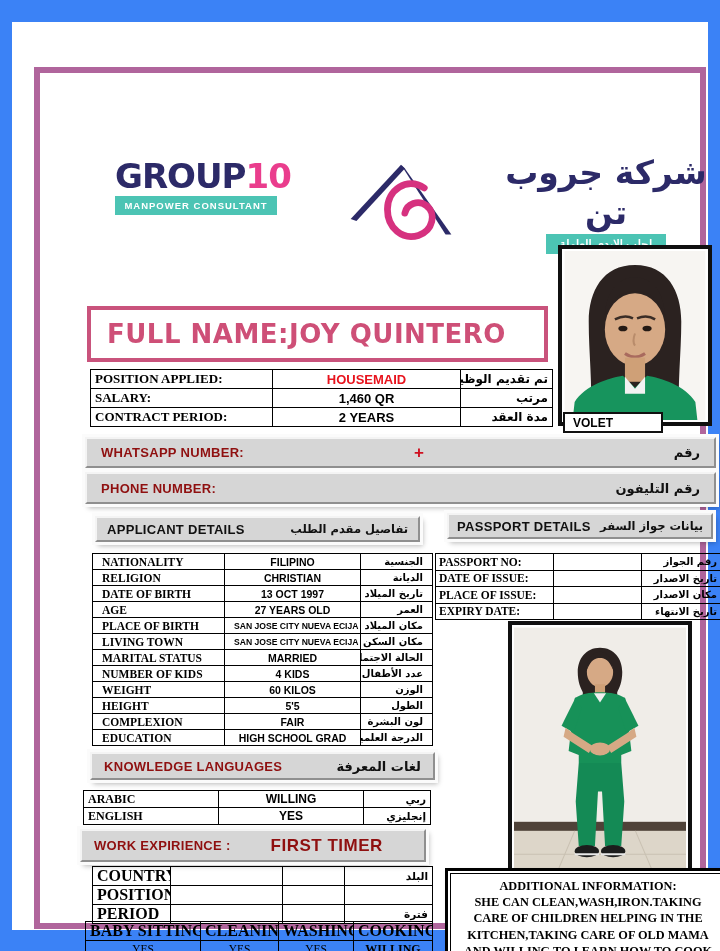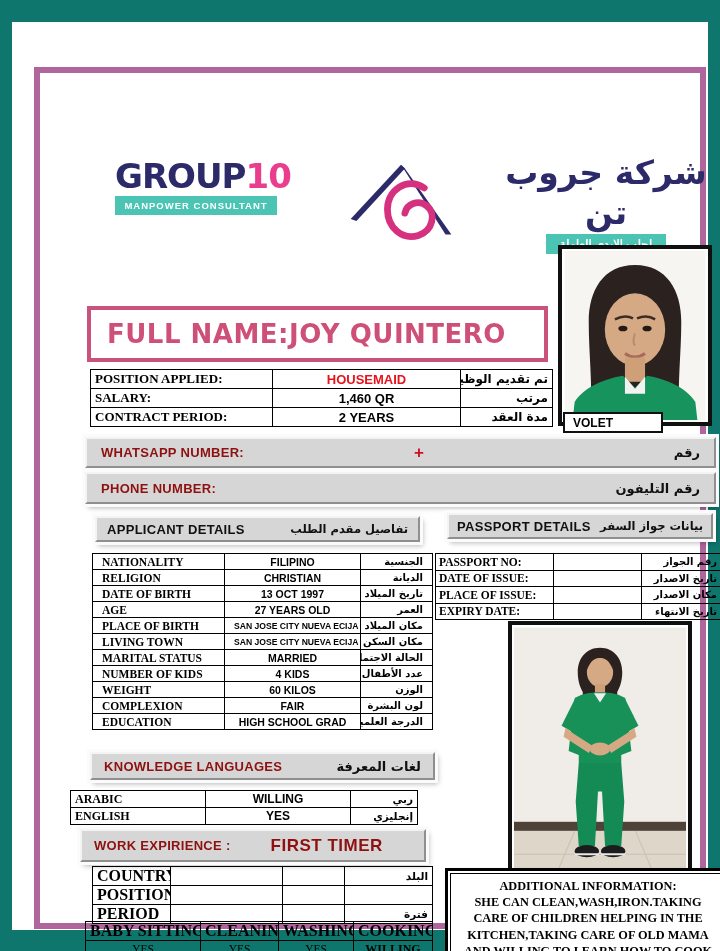--- a/index.html
+++ b/index.html
@@ -1,17 +1,17 @@
 <!DOCTYPE html>
 <html><head>
 <meta charset="utf-8">
 <style>
   html,body{margin:0;padding:0;}
   body{background:#f3f3f5;font-family:"Liberation Sans",sans-serif;}
-  .canvas{position:relative;width:720px;height:951px;overflow:hidden;background:#0f766e;}
+  .canvas{position:relative;width:720px;height:951px;overflow:hidden;background:#3b82f6;}
   .page{position:absolute;left:12px;top:22px;width:696px;height:908px;background:#ffffff;}
   .frame{position:absolute;left:22px;top:45px;width:672px;height:862px;border:6px solid #b0659c;box-sizing:border-box;background:#ffffff;}
 
   
   .logo-group{position:absolute;left:75px;top:86px;width:162px;text-align:center;}
   .logo-word{font-family:"DejaVu Sans",sans-serif;font-weight:900;font-size:34px;letter-spacing:-1px;line-height:1;}
   .logo-word .g{color:#2c2a68;}
   .logo-word .t{color:#ea3d8d;}
   .logo-tagline{margin-top:3px;background:#4cc4b4;color:#ffffff;font-weight:700;font-size:9.5px;letter-spacing:1px;padding:4px 0;}
   .logo-mark{position:absolute;left:302px;top:84px;width:118px;height:92px;}
@@ -66,21 +66,21 @@
 
   .pass-table{position:absolute;left:395px;top:480px;width:285px;}
   .pass-table td{height:16.5px;font-size:11.5px;padding:0 3px;}
   .pass-table .lbl{width:118px;}
   .pass-table .val{width:88px;}
   .pass-table .ar{width:79px;font-size:10px;}
 
   .photo-body{position:absolute;left:468px;top:548px;width:172px;height:252px;border:4px solid #101010;background:#fff;padding:2px;box-sizing:content-box;}
   .photo-body svg{display:block;width:172px;height:252px;}
 
-  .lang-table{position:absolute;left:30px;top:717px;width:347px;}
+  .lang-table{position:absolute;left:43px;top:717px;width:347px;}
   .lang-table td{height:17px;font-size:12px;}
   .lang-table .lbl{width:135px;}
   .lang-table .val{width:145px;}
   .lang-table .ar{width:67px;font-size:10.5px;margin-top:24px;}
 
   .work-table{position:absolute;left:52px;top:793px;width:340px;}
   .work-table td{height:17.5px;font-size:16px;}
   .work-table .lbl{width:78px;}
   .work-table .c1{width:112px;}
   .work-table .c2{width:62px;}
@@ -222,20 +222,25 @@
             </tr>
         <tr>
               <td class="lbl">NUMBER OF KIDS</td>
               <td class="val">4 KIDS</td>
               <td class="ar">عدد الأطفال</td>
             </tr>
         <tr>
               <td class="lbl">WEIGHT</td>
               <td class="val">60 KILOS</td>
               <td class="ar">الوزن</td>
+            </tr>
+        <tr>
+              <td class="lbl">HEIGHT</td>
+              <td class="val">5'5</td>
+              <td class="ar">الطول</td>
             </tr>
         <tr>
               <td class="lbl">COMPLEXION</td>
               <td class="val">FAIR</td>
               <td class="ar">لون البشرة</td>
             </tr>
         <tr>
               <td class="lbl">EDUCATION</td>
               <td class="val">HIGH SCHOOL GRAD</td>
               <td class="ar">الدرجة العلمية</td>

